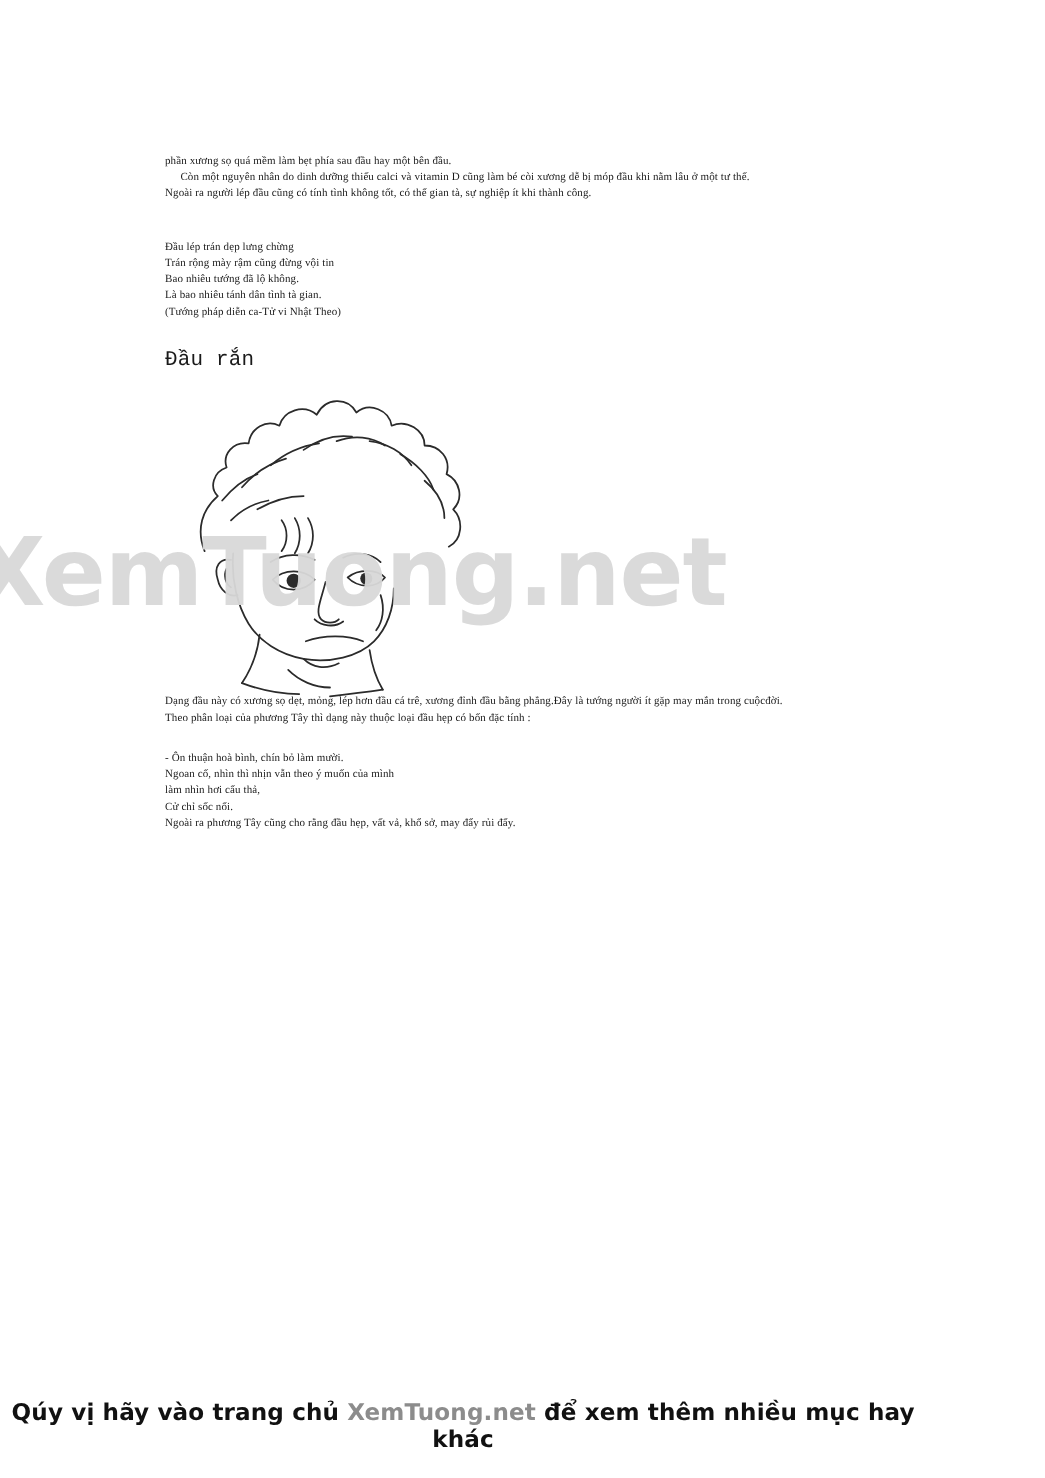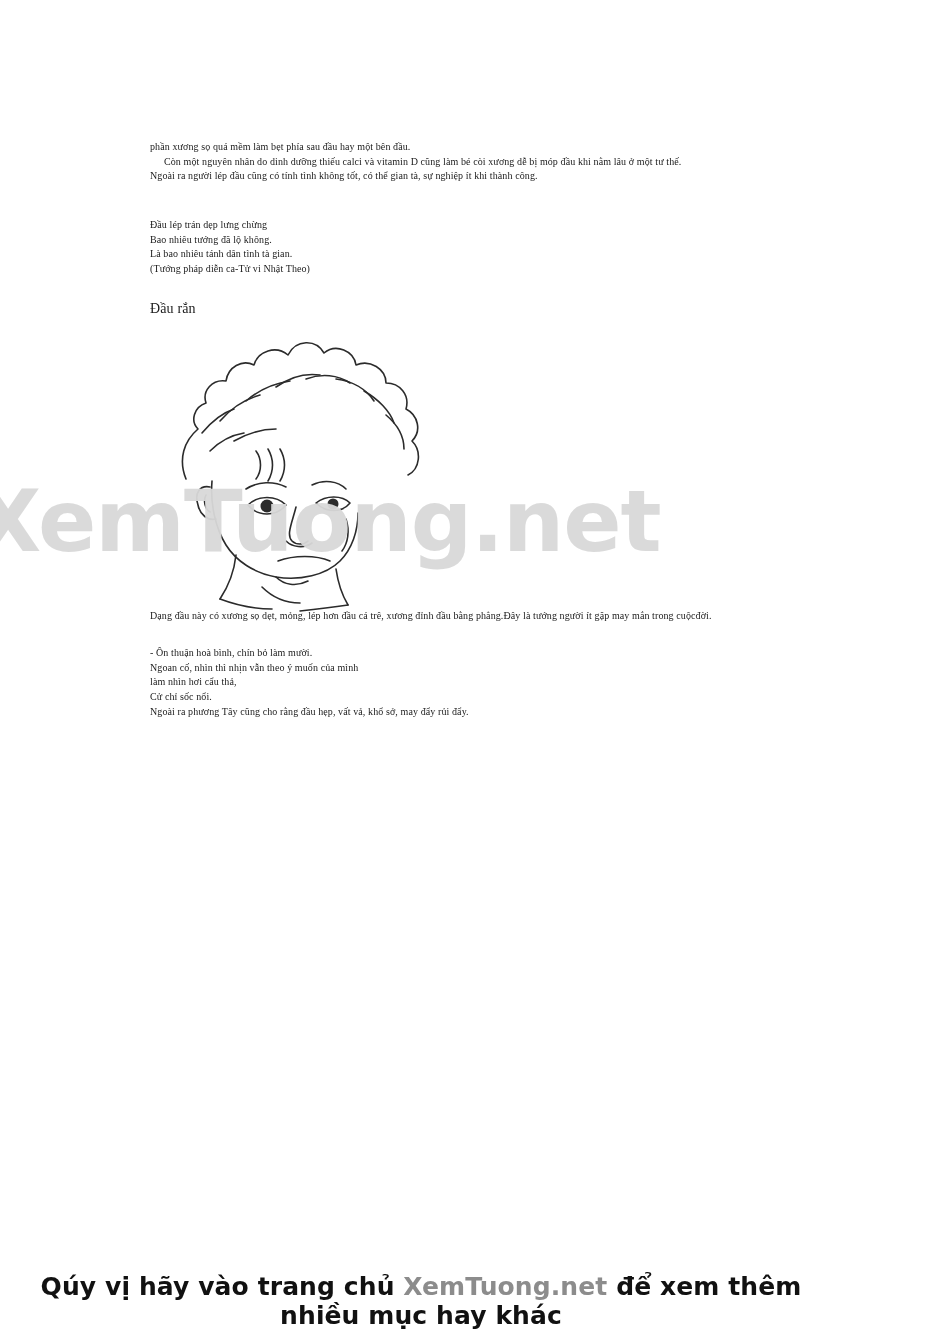--- a/index.html
+++ b/index.html
@@ -73,51 +73,53 @@
     user-select: none;
     opacity: 0.95;
   }
   .footer {
     position: absolute;
     left: 0;
     top: 1272px;
     width: 842px;
     text-align: center;
     font-family: "DejaVu Sans", sans-serif;
-    font-size: 25px;
+    font-size: 21px;
     font-weight: 700;
     color: #111111;
     letter-spacing: 0.1px;
   }
   .footer .wm-accent {
     color: #8c8c8c;
     font-weight: 700;
   }
   .heading-line {
-    font-size: 14px;
+    font-size: 19px;
     line-height: 1.47;
+    font-family: Liberation Mono, monospace;
   }
 </style>
 </head>
 <body>
 
 <div class="page">
 
   <div class="content">
 
     <div class="block">
       <p class="para">phần xương sọ quá mềm làm bẹt phía sau đầu hay một bên đầu.</p>
       <p class="para indent-first">Còn một nguyên nhân do dinh dưỡng thiếu calci và vitamin D cũng làm bé còi xương dễ bị móp đầu khi nằm lâu ở một tư thế.</p>
       <p class="para">Ngoài ra người lép đầu cũng có tính tình không tốt, có thể gian tà, sự nghiệp ít khi thành công.</p>
     </div>
 
     <div class="gap-lg"></div>
 
     <div class="block">
       <p class="para">Đầu lép trán dẹp lưng chừng</p>
+      <p class="para">Trán rộng mày rậm cũng đừng vội tin</p>
       <p class="para">Bao nhiêu tướng đã lộ không.</p>
       <p class="para">Là bao nhiêu tánh dân tình tà gian.</p>
       <p class="para">(Tướng pháp diễn ca-Tử vi Nhật Theo)</p>
     </div>
 
     <div class="gap-md"></div>
 
     <p class="para heading-line">Đầu rắn</p>
 
     <div class="figure-wrap">
@@ -171,20 +173,21 @@
 
           <path d="M70 270 C86 276 104 280 122 280"></path>
           <path d="M150 282 C168 280 184 278 198 276"></path>
           <path d="M112 258 C122 268 136 274 150 274"></path>
         </g>
       </svg>
     </div>
 
     <div class="block">
       <p class="para">Dạng đầu này có xương sọ dẹt, mỏng, lép hơn đầu cá trê, xương đỉnh đầu bằng phẳng.Đây là tướng người ít gặp may mắn trong cuộcđời.</p>
+      <p class="para">Theo phân loại của phương Tây thì dạng này thuộc loại đầu hẹp có bốn đặc tính :</p>
     </div>
 
     <div class="gap-md"></div>
 
     <div class="block">
       <p class="para">- Ôn thuận hoà bình, chín bỏ làm mười.</p>
       <p class="para">Ngoan cố, nhìn thì nhịn vẫn theo ý muốn của mình</p>
       <p class="para">làm nhìn hơi cẩu thả,</p>
       <p class="para">Cử chỉ sốc nổi.</p>
       <p class="para">Ngoài ra phương Tây cũng cho rằng đầu hẹp, vất vả, khổ sở, may đẩy rủi đẩy.</p>

